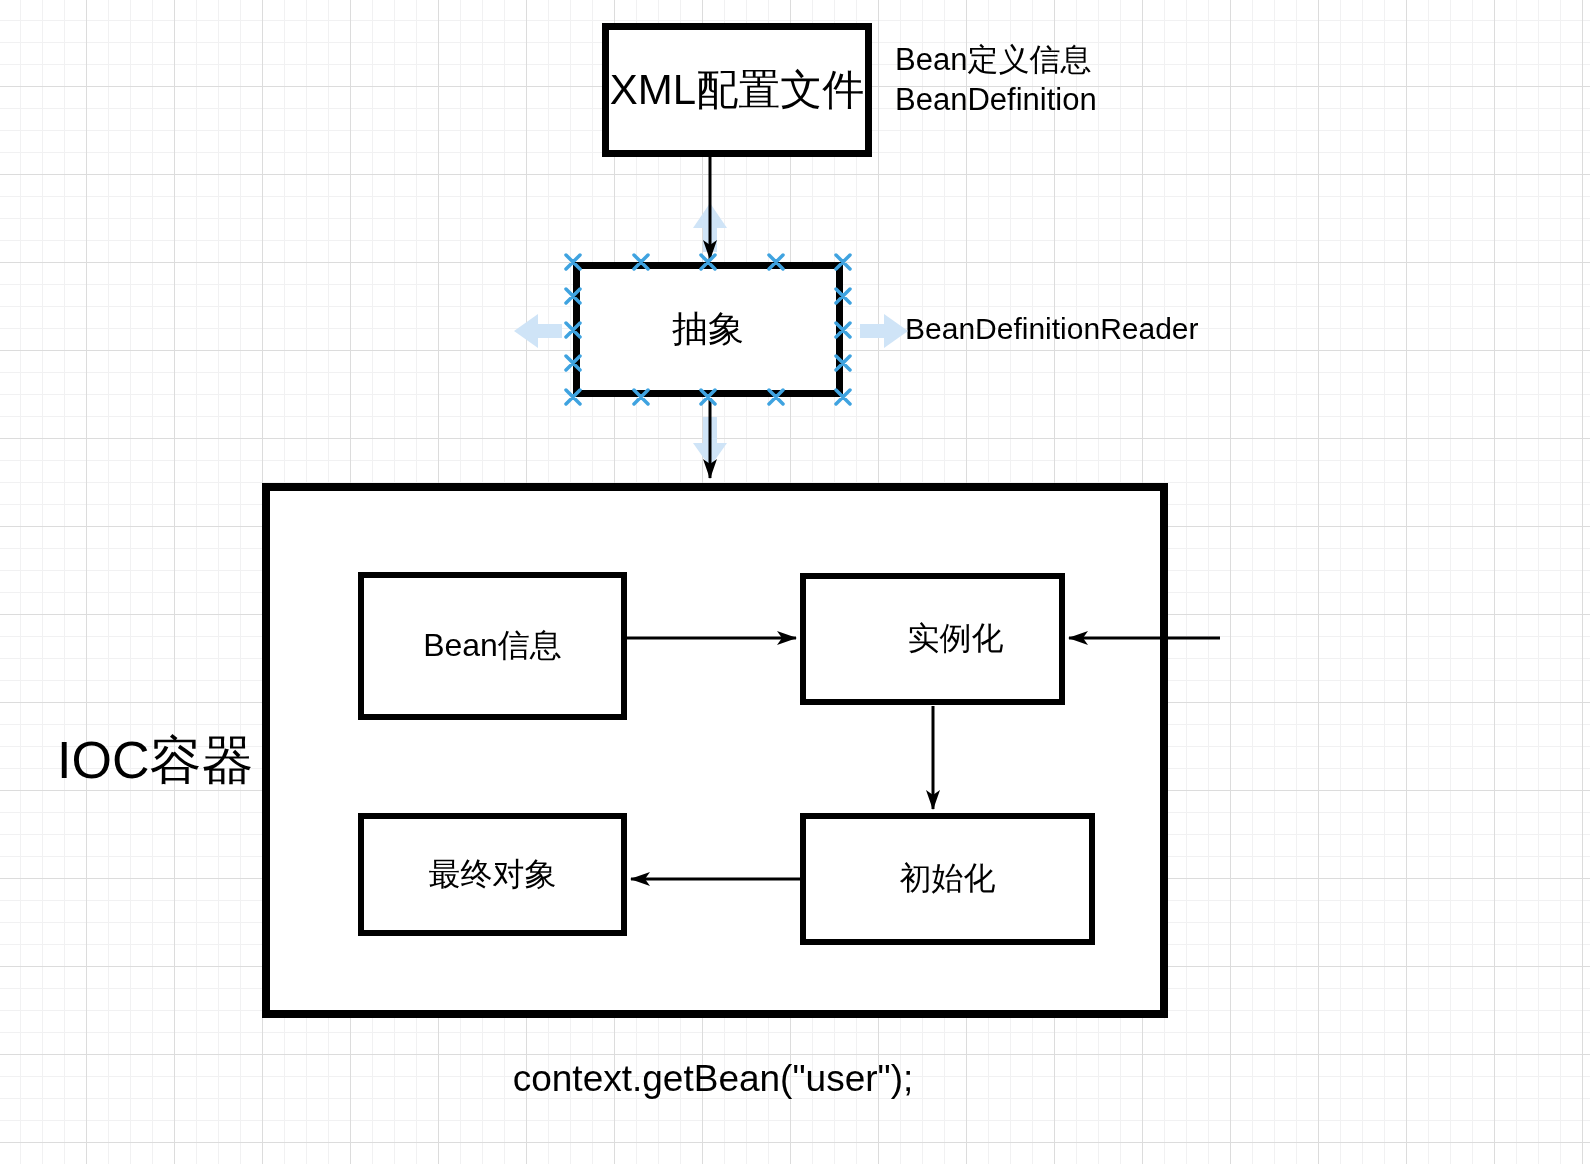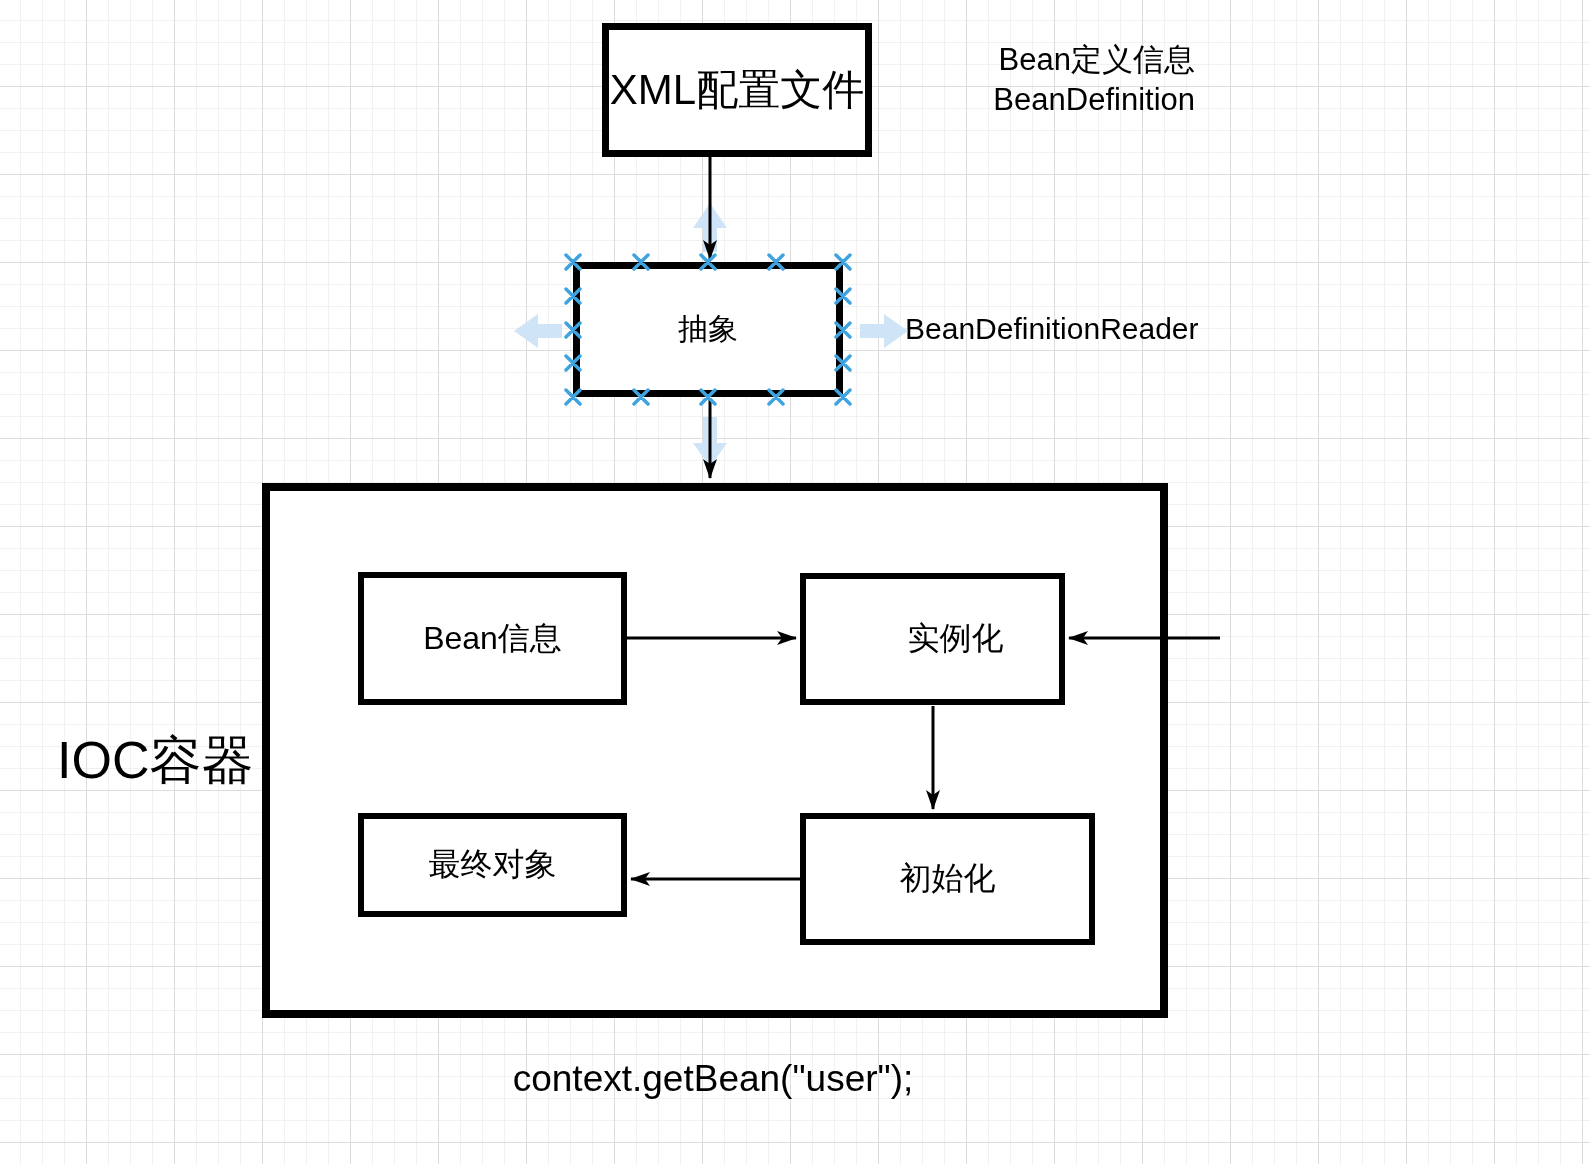--- a/index.html
+++ b/index.html
@@ -26,32 +26,32 @@
     box-sizing: border-box;
     background: #ffffff;
     border: 7px solid #000;
     display: flex;
     align-items: center;
     justify-content: center;
     text-align: center;
     z-index: 2;
   }
   .node-xml      { left: 578px; top: 23px;  width: 270px; height: 134px; font-size: 42px; margin-left: 24px; }
-  .node-abstract { left: 573px; top: 262px; width: 270px; height: 135px; font-size: 30px; z-index: 3; }
+  .node-abstract { left: 573px; top: 262px; width: 270px; height: 135px; font-size: 36px; z-index: 3; }
   .node-ioc      { left: 262px; top: 483px; width: 906px; height: 535px; border-width: 8px; z-index: 1; }
   .node-inner    { border-width: 6px; font-size: 32px; }
-  .node-beaninfo { left: 358px; top: 572px; width: 269px; height: 133px; }
+  .node-beaninfo { left: 358px; top: 572px; width: 269px; height: 148px; }
   .node-inst     { left: 800px; top: 573px; width: 265px; height: 132px; padding-left: 46px; }
-  .node-final    { left: 358px; top: 813px; width: 269px; height: 104px; }
+  .node-final    { left: 358px; top: 813px; width: 269px; height: 123px; }
   .node-init     { left: 800px; top: 813px; width: 295px; height: 132px; }
 
   .free-label { position: absolute; z-index: 4; white-space: nowrap; text-align: center; }
   .lbl-beandef {
     left: 895px; top: 40px; width: 300px;
-    font-size: 31px; line-height: 40px; text-align: right; white-space: normal;
+    font-size: 31px; line-height: 40px; text-align: left; white-space: normal;
   }
   .lbl-reader  { left: 905px;  top: 312px; font-size: 30px; }
   .lbl-factory { left: 1235px; top: 616px; font-size: 30px; }
   .lbl-ioc     { left: 57px;   top: 726px; font-size: 52px; }
   .lbl-code    { left: 358px;  top: 1058px; width: 710px; text-align: center; font-size: 37px; }
 
   .overlay {
     position: absolute;
     left: 0; top: 0;
     z-index: 5;

